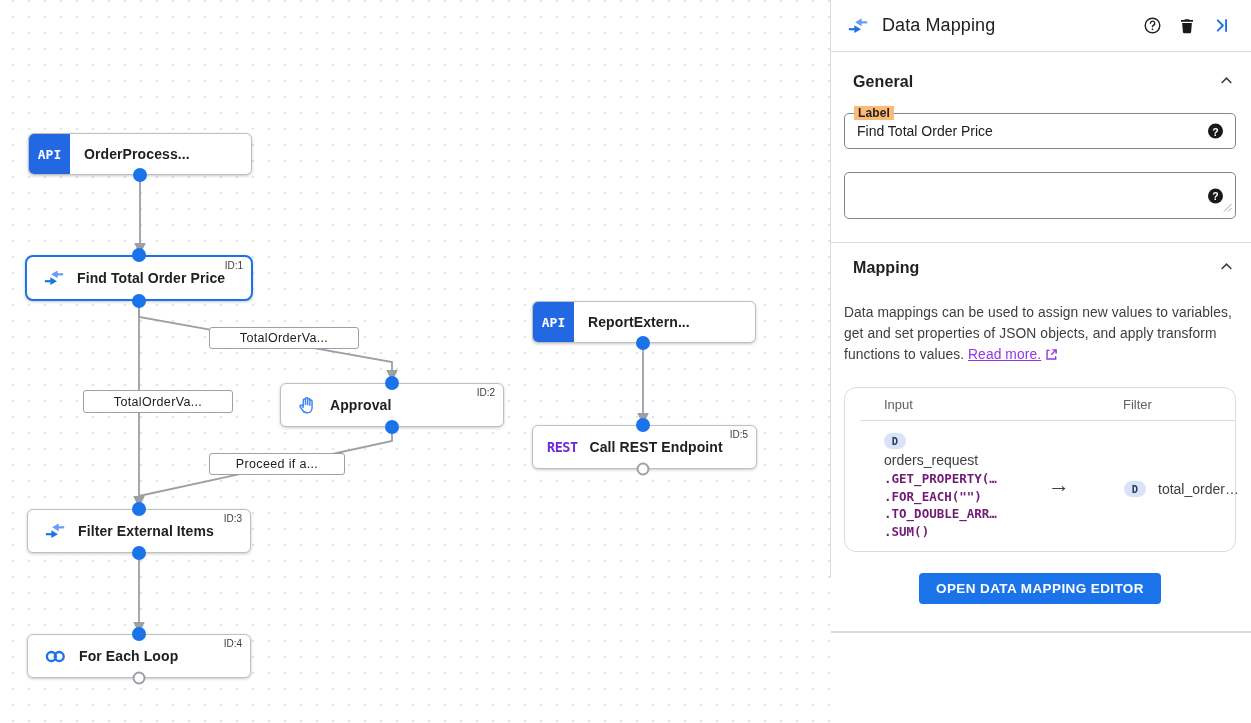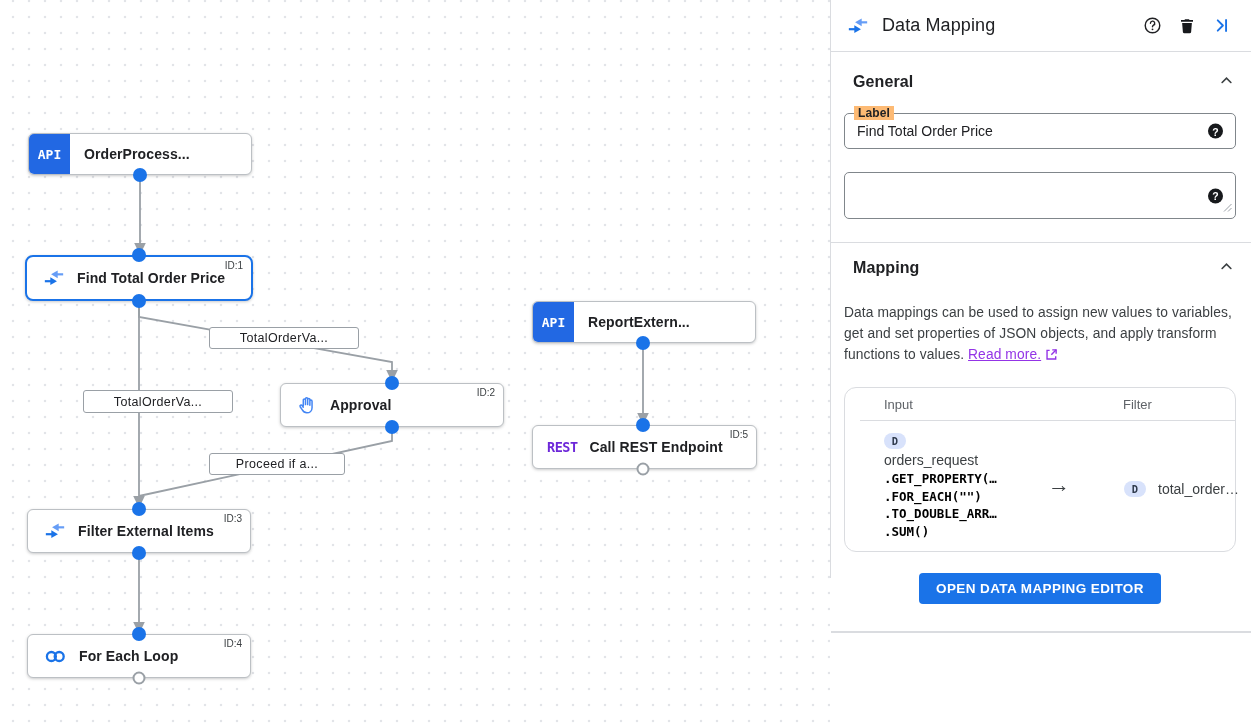--- a/index.html
+++ b/index.html
@@ -96,21 +96,21 @@
   .map-th.out { left:263px; }
   .map-table-body { position:relative; height:130px; }
   .in-cell { position:absolute; left:24px; top:10px; }
   .d-pill {
     display:inline-flex; align-items:center; justify-content:center;
     min-width:22px; height:16px; border-radius:8px; background:#d8e2fb;
     font-family:"DejaVu Sans Mono", monospace; font-size:10.5px; font-weight:bold; color:#303b4d;
   }
   .var-name { font-size:14px; color:#3c4043; margin-top:3px; }
   .code-line { font-family:"DejaVu Sans Mono", monospace; font-size:12.5px; font-weight:bold;
-               color:#000000; line-height:17.5px; white-space:pre; }
+               color:#701a75; line-height:17.5px; white-space:pre; }
   .code-block { margin-top:2px; }
   .map-arrow { position:absolute; left:188px; top:51px; font-size:22px; color:#3c4043; }
   .out-cell { position:absolute; left:264px; top:60px; display:flex; align-items:center; }
   .out-var { font-size:14px; color:#3c4043; margin-left:12px; white-space:nowrap; }
   .table-caption { font-size:11.2px; color:#80868b; margin-top:4px; white-space:nowrap; letter-spacing:0; }
   .open-editor-btn {
     display:block; margin:21px auto 0; background:#1a73e8; color:#fff; border:none;
     font-family:"Liberation Sans", sans-serif; font-size:13.5px; font-weight:bold;
     letter-spacing:.4px; padding:8px 17px; border-radius:4px; cursor:pointer;
   }

